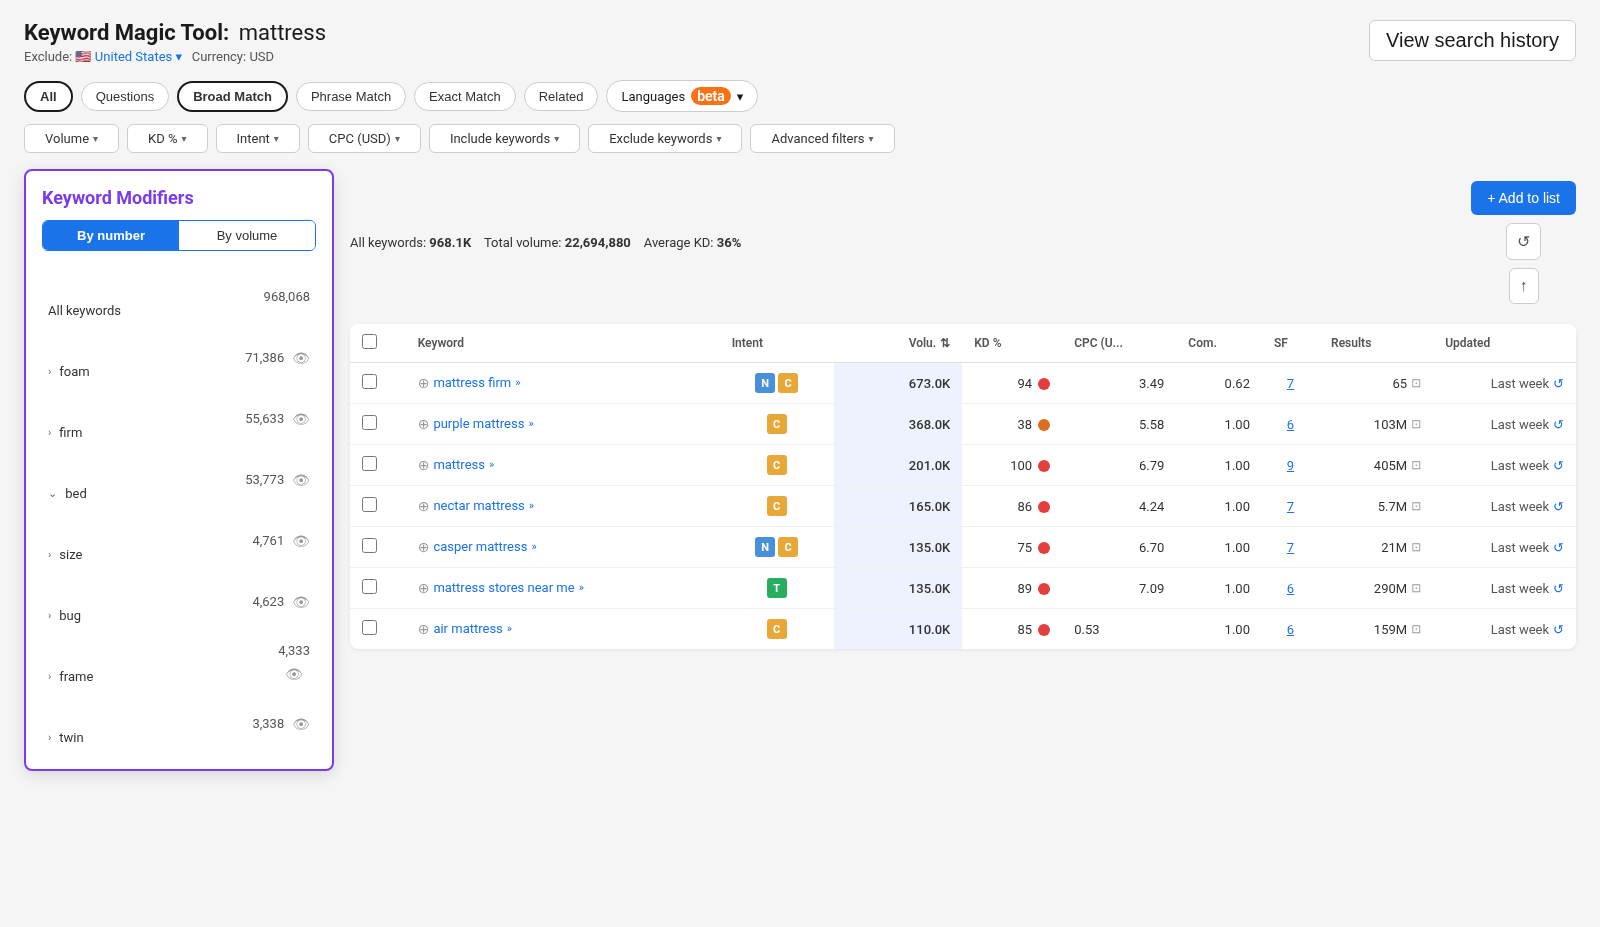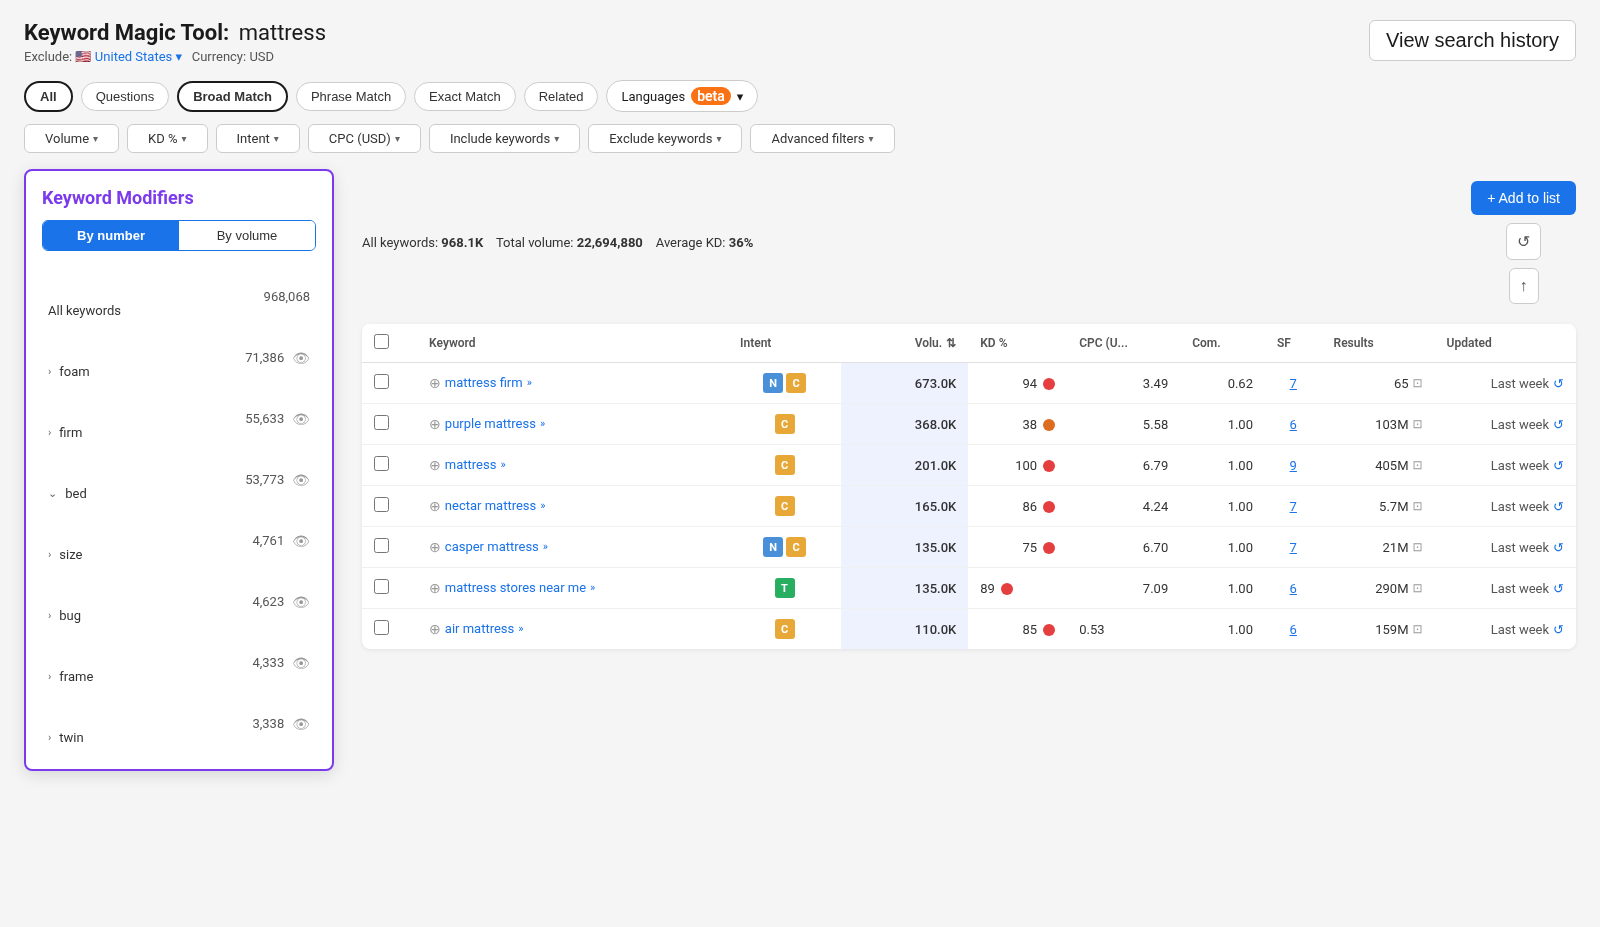--- a/index.html
+++ b/index.html
@@ -10,21 +10,21 @@
     .subtitle a { color: #1a73e8; text-decoration: none; }
     .view-history-btn { background: white; border: 1px solid #ccc; border-radius: 6px; padding: 8px 16px; font-size: 20px; cursor: pointer; color: #1a1a1a; }
     .filter-bar { display: flex; align-items: center; gap: 8px; margin-bottom: 12px; flex-wrap: wrap; }
     .tab-btn { background: white; border: 1px solid #ccc; border-radius: 20px; padding: 6px 14px; font-size: 13px; cursor: pointer; color: #333; white-space: nowrap; }
     .tab-btn.active { background: white; border: 2px solid #1a1a1a; font-weight: 600; }
     .languages-btn { display: flex; align-items: center; gap: 6px; background: white; border: 1px solid #ccc; border-radius: 20px; padding: 6px 14px; font-size: 13px; cursor: pointer; }
     .beta-badge { background: #f97316; color: white; border-radius: 10px; padding: 1px 6px; font-size: 14px; font-weight: 600; }
     .filter-bar2 { display: flex; align-items: center; gap: 8px; margin-bottom: 16px; flex-wrap: wrap; }
     .filter-dropdown { background: white; border: 1px solid #ccc; border-radius: 6px; padding: 6px 20px; font-size: 13px; cursor: pointer; display: flex; align-items: center; gap: 4px; color: #333; }
     .filter-dropdown .chevron { font-size: 10px; color: #666; }
-    .content-area { display: flex; gap: 12px; position: relative; }
+    .content-area { display: flex; gap: 0; position: relative; }
     
     .modifiers-panel { background: white; border: 2px solid #7c3aed; border-radius: 8px; width: 310px; min-width: 310px; padding: 16px; z-index: 10; position: relative; box-shadow: 0 4px 16px rgba(0,0,0,0.12); }
     .modifiers-title { font-size: 18px; font-weight: 700; color: #7c3aed; margin-bottom: 12px; }
     .toggle-group { display: flex; border: 1px solid #1a73e8; border-radius: 6px; overflow: hidden; margin-bottom: 16px; }
     .toggle-btn { flex: 1; padding: 7px 12px; font-size: 13px; cursor: pointer; border: none; background: white; color: #333; }
     .toggle-btn.active { background: #1a73e8; color: white; font-weight: 600; }
     .modifier-list { display: flex; flex-direction: column; gap: 2px; }
     .modifier-item { display: flex; align-items: center; justify-content: space-between; padding: 8px 6px; border-radius: 4px; cursor: pointer; }
     .modifier-left { display: flex; align-items: center; gap: 8px; color: #333; font-size: 13px; margin-top: 28px; }
     .modifier-count { color: #555; font-size: 13px; }
@@ -205,21 +205,21 @@
             <span class="modifier-count">4,623</span>
             <span class="eye-icon">👁</span>
           </div>
         </div>
 
         <div class="modifier-item">
           <div class="modifier-left">
             <span class="chevron-right">›</span>
             <span>frame</span>
           </div>
-          <div style="display:flex;align-items:center;gap:8px;">
+          <div style="display:flex;align-items:center;gap:8px;flex-direction:column;">
             <span class="modifier-count">4,333</span>
             <span class="eye-icon">👁</span>
           </div>
         </div>
 
         <div class="modifier-item">
           <div class="modifier-left">
             <span class="chevron-right">›</span>
             <span>twin</span>
           </div>
@@ -448,21 +448,21 @@
         <a class="kw-link" href="#">mattress stores near me <span style="color:#1a73e8;font-size:11px;">»</span></a>
       </div>
     </div>
               </td>
               <td style="text-align: center;">
                 <div class="intent-group" style="justify-content:center;">
                   <span class="intent-badge intent-t">T</span>
                 </div>
               </td>
               <td style="text-align: right; background: rgb(238, 242, 255); font-weight: 500;">135.0K</td>
-              <td style=""><span>89</span><span class="kd-dot" style="background:#e53e3e;"></span></td>
+              <td style="text-align: right;"><span>89</span><span class="kd-dot" style="background:#e53e3e;"></span></td>
               <td style="text-align: right;">7.09</td>
               <td style="text-align: right;">1.00</td>
               <td style="text-align: center;"><span class="sf-num">6</span></td>
               <td>
                 <div class="results-cell">
                   <span>290M</span>
                   <span style="color:#999;font-size:12px;">⊡</span>
                 </div>
               </td>
               <td>

